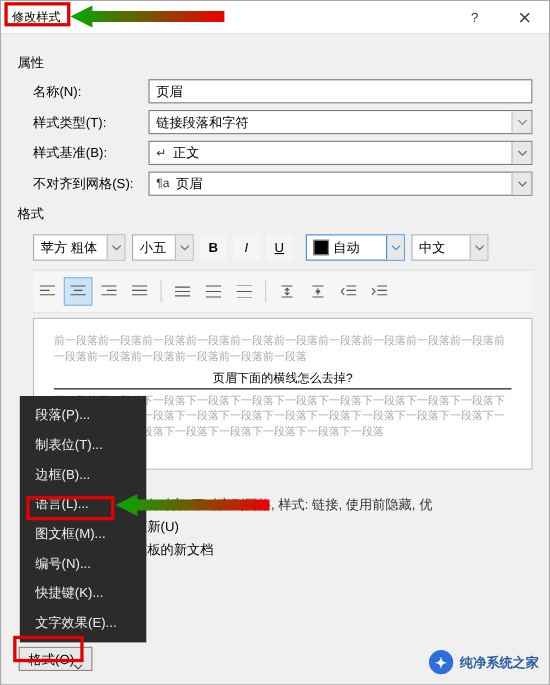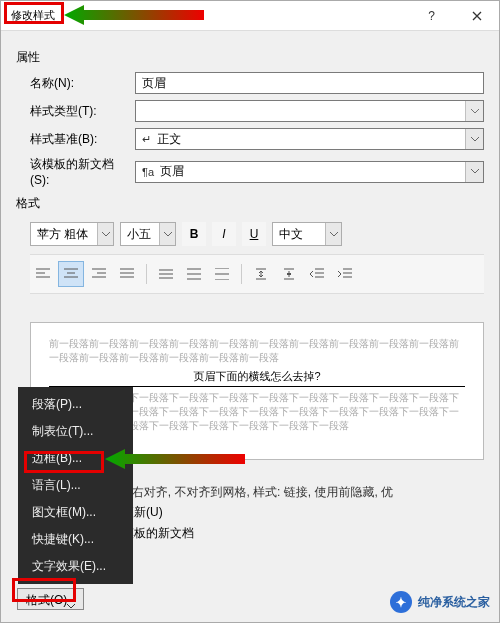--- a/index.html
+++ b/index.html
@@ -26,21 +26,21 @@
 .small-combo.color{width:90px;border-color:#3b8bd8}
 .small-combo.lang{width:70px}
 .small-combo .combo-arrow{width:16px}
 .biubtn{width:24px;height:24px;border:1px solid transparent;background:#f5f5f5;display:flex;align-items:center;justify-content:center;font-size:13px}
 .color-sw{width:14px;height:14px;border:1px solid #888;background:#000;margin-right:4px}
 .para-bar{display:flex;align-items:center;gap:2px;padding:6px 0;border-top:1px solid #ddd;border-bottom:1px solid #ddd;background:#f6f6f6;margin-top:4px}
 .pbtn{width:26px;height:26px;border:1px solid transparent;display:flex;align-items:center;justify-content:center;position:relative}
 .pbtn.active{background:#cfe3f7;border-color:#84b5e0}
 .pbtn svg{display:block}
 .sep{width:1px;height:20px;background:#ccc;margin:0 4px}
-.preview{margin-top:28px;background:#fff;border:1px solid #bbb;padding:14px 18px;height:138px;overflow:hidden}
+.preview{margin-top:4px;background:#fff;border:1px solid #bbb;padding:14px 18px;height:138px;overflow:hidden}
 .prev-filler{color:#aaa;font-size:10px;line-height:14px}
 .prev-title{text-align:center;font-size:11px;color:#000;border-bottom:1px solid #000;padding-bottom:2px;margin:4px 0}
 .desc-box{margin-top:8px;color:#333;font-size:11px;line-height:16px;padding-left:14px}
 .checkbox-row{display:flex;align-items:center;gap:6px;margin:4px 0 4px 10px}
 .checkbox-row input{width:13px;height:13px}
 .radio-row{display:flex;align-items:center;gap:6px;margin:2px 0 2px 10px}
 .fmt-menu{position:absolute;left:17px;bottom:38px;width:115px;background:#2b2b2b;color:#eee;padding:4px 0;z-index:50}
 .fmt-menu .mi{padding:5px 14px;font-size:12px;cursor:default}
 .fmt-trigger{position:absolute;left:16px;bottom:12px;height:22px;padding:0 8px;border:1px solid #888;background:#e8e8e8;display:flex;align-items:flex-end;gap:0;font-size:12px}
 .hl-red{position:absolute;border:3px solid #e40000;pointer-events:none;z-index:90}
@@ -68,41 +68,42 @@
   <div class="content">
     <div class="section-label">属性</div>
     <div class="indent">
       <div class="row">
         <label><span>名称(N):</span></label>
         <input class="txtinput" value="页眉" style="">
       </div>
       <div class="row">
         <label><span>样式类型(T):</span></label>
         <div class="combo off">
+          <span>链接段落和字符</span>
           <span class="combo-arrow">
             <svg width="8" height="5" viewBox="0 0 8 5">
                 <path d="M0 0 L4 4 L8 0" stroke="#666" fill="none"></path>
               </svg>
           </span>
         </div>
       </div>
       <div class="row">
         <label><span>样式基准(B):</span></label>
         <div class="combo">
           <span class="prefix">↵</span>
           <span>正文</span>
           <span class="combo-arrow">
             <svg width="8" height="5" viewBox="0 0 8 5">
                 <path d="M0 0 L4 4 L8 0" stroke="#666" fill="none"></path>
               </svg>
           </span>
         </div>
       </div>
       <div class="row">
-        <label><span>该模板的新文档(S):</span></label>
+        <label><span>不对齐到网格(S):</span></label>
         <div class="combo">
           <span class="prefix">¶a</span>
           <span>页眉</span>
           <span class="combo-arrow">
             <svg width="8" height="5" viewBox="0 0 8 5">
                 <path d="M0 0 L4 4 L8 0" stroke="#666" fill="none"></path>
               </svg>
           </span>
         </div>
       </div>
@@ -129,20 +130,29 @@
         </div>
         <div class="biubtn">
             <b>B</b>
           </div>
         <div class="biubtn">
             <i>I</i>
           </div>
         <div class="biubtn">
             <span class="u">U</span>
           </div>
+        <div class="small-combo color" style="margin-left:6px">
+          <span class="color-sw" style="background:#000"></span>
+          <span>自动</span>
+          <span class="combo-arrow" style="border-left-color:#3b8bd8">
+              <svg width="8" height="5" viewBox="0 0 8 5">
+                <path d="M0 0 L4 4 L8 0" stroke="#3b8bd8" fill="none"></path>
+              </svg>
+            </span>
+        </div>
         <div class="small-combo lang">
           <span>中文</span>
           <span class="combo-arrow">
               <svg width="8" height="5" viewBox="0 0 8 5">
                 <path d="M0 0 L4 4 L8 0" stroke="#666" fill="none"></path>
               </svg>
             </span>
         </div>
       </div>
 
@@ -231,20 +241,21 @@
       <span>该模板的新文档</span>
     </div>
   </div>
 
   <div class="fmt-menu">
     <div class="mi">段落(P)...</div>
     <div class="mi">制表位(T)...</div>
     <div class="mi">边框(B)...</div>
     <div class="mi">语言(L)...</div>
     <div class="mi">图文框(M)...</div>
+    <div class="mi">编号(N)...</div>
     <div class="mi">快捷键(K)...</div>
     <div class="mi">文字效果(E)...</div>
   </div>
 
   <div class="fmt-trigger">
     <span>格式(O)</span>
     <svg width="8" height="5" viewBox="0 0 8 5">
         <path d="M0 0 L4 4 L8 0" stroke="#333" fill="none"></path>
       </svg>
   </div>

